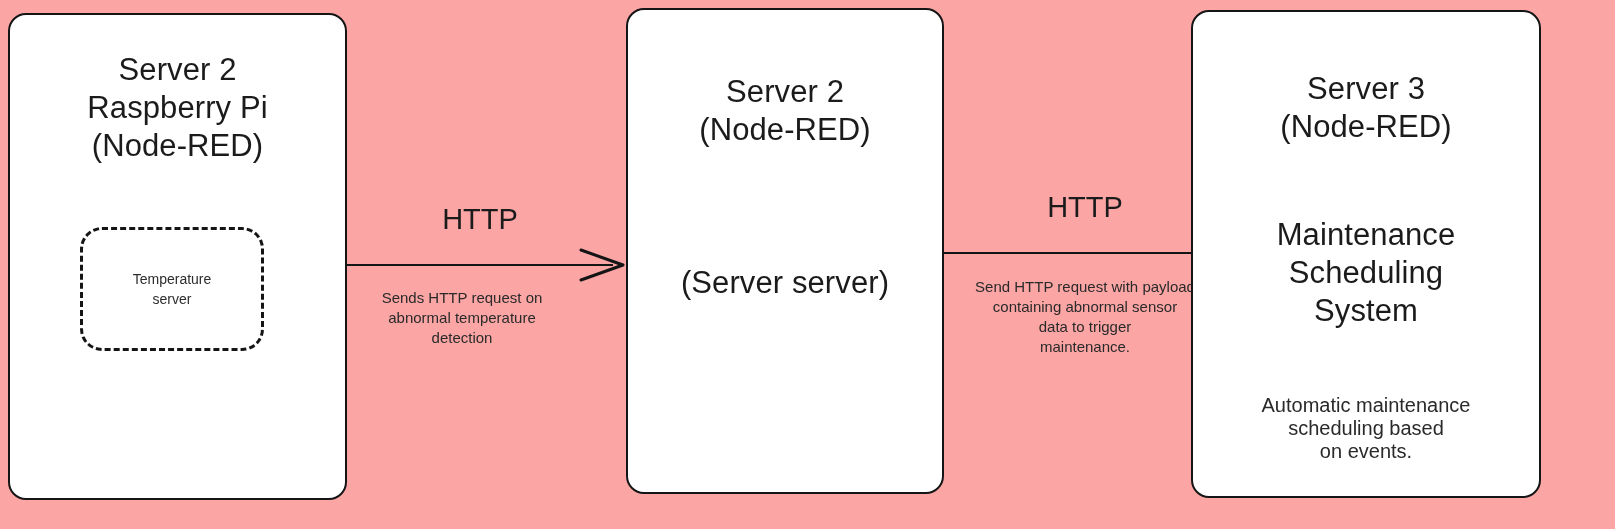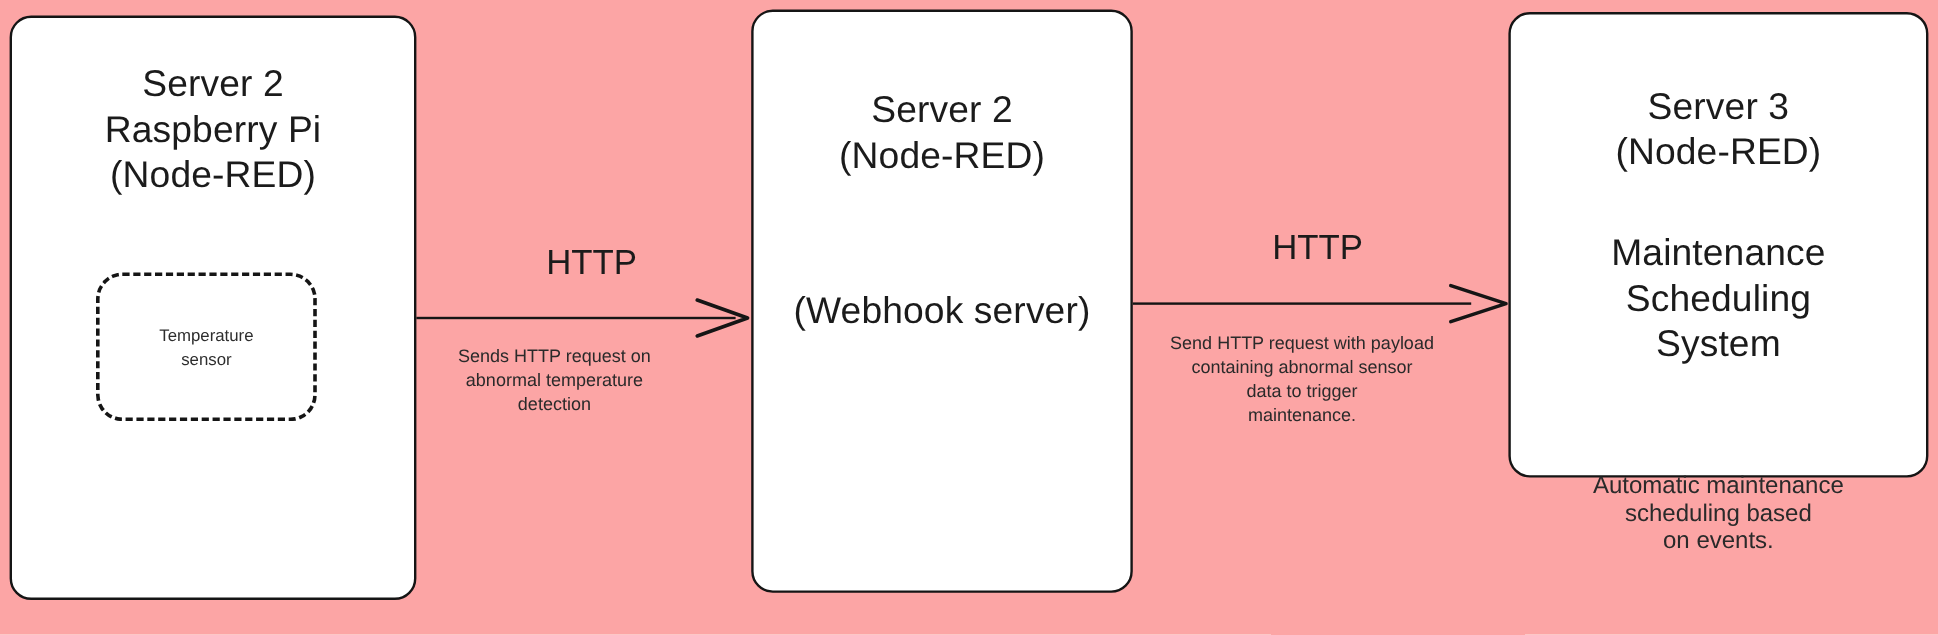--- a/index.html
+++ b/index.html
@@ -42,20 +42,21 @@
   }
   .node-subtitle {
     position: absolute;
     left: 0;
     right: 0;
     font-size: 31px;
     line-height: 38px;
     color: #1b1b1b;
     white-space: pre-line;
     letter-spacing: 0.1px;
+    margin-top: 24px;
   }
   .node-note {
     position: absolute;
     left: 0;
     right: 0;
     font-size: 20px;
     line-height: 23px;
     color: #2a2a2a;
     white-space: pre-line;
   }
@@ -95,21 +96,20 @@
   }
   .arrowhead svg { display: block; }
 
   .conn-label {
     position: absolute;
     font-size: 29px;
     line-height: 34px;
     color: #1b1b1b;
     text-align: center;
     white-space: nowrap;
-    padding-left: 13px;
   }
   .conn-caption {
     position: absolute;
     font-size: 15px;
     line-height: 20px;
     color: #2a2a2a;
     text-align: center;
     white-space: pre-line;
   }
 </style>
@@ -118,58 +118,58 @@
 
 <div id="canvas">
 
   <div class="node" style="left:8px; top:13px; width:339px; height:487px;">
     <div class="node-title" style="top:36px;">Server 2
 Raspberry Pi
 (Node-RED)</div>
 
     <div class="dashed-box" style="left:70px; top:212px; width:184px; height:124px;">
       <div class="dashed-label">Temperature
-sensor</div>
+server</div>
     </div>
   </div>
 
   <div class="connector">
     <div class="conn-line" style="left:347px; top:264px; width:266px;"></div>
     <div class="arrowhead" style="left:579px; top:248px;">
       <svg width="48" height="34" viewBox="0 0 48 34">
         <path d="M2 2 L44 17 L2 32" fill="none" stroke="#151515" stroke-width="3" stroke-linecap="round" stroke-linejoin="round"></path>
       </svg>
     </div>
     <div class="conn-label" style="left:347px; top:202px; width:266px;">HTTP</div>
     <div class="conn-caption" style="left:327px; top:288px; width:270px;">Sends HTTP request on
 abnormal temperature
 detection</div>
   </div>
 
   <div class="node" style="left:626px; top:8px; width:318px; height:486px;">
     <div class="node-title" style="top:63px;">Server 2
 (Node-RED)</div>
-    <div class="node-subtitle" style="top:230px;">(Webhook server)</div>
+    <div class="node-subtitle" style="top:230px;">(Server server)</div>
   </div>
 
   <div class="connector">
     <div class="conn-line" style="left:944px; top:252px; width:282px;"></div>
     <div class="arrowhead" style="left:1207px; top:236px;">
       <svg width="52" height="34" viewBox="0 0 52 34">
         <path d="M2 2 L48 17 L2 32" fill="none" stroke="#151515" stroke-width="3" stroke-linecap="round" stroke-linejoin="round"></path>
       </svg>
     </div>
     <div class="conn-label" style="left:944px; top:190px; width:282px;">HTTP</div>
     <div class="conn-caption" style="left:938px; top:277px; width:294px;">Send HTTP request with payload
 containing abnormal sensor
 data to trigger
 maintenance.</div>
   </div>
 
-  <div class="node" style="left:1257px; top:10px; width:350px; height:388px;">
+  <div class="node" style="left:1191px; top:10px; width:350px; height:488px;">
     <div class="node-title" style="top:58px;">Server 3
 (Node-RED)</div>
     <div class="node-subtitle" style="top:180px;">Maintenance
 Scheduling
 System</div>
     <div class="node-note" style="top:382px;">Automatic maintenance
 scheduling based
 on events.</div>
   </div>
 

